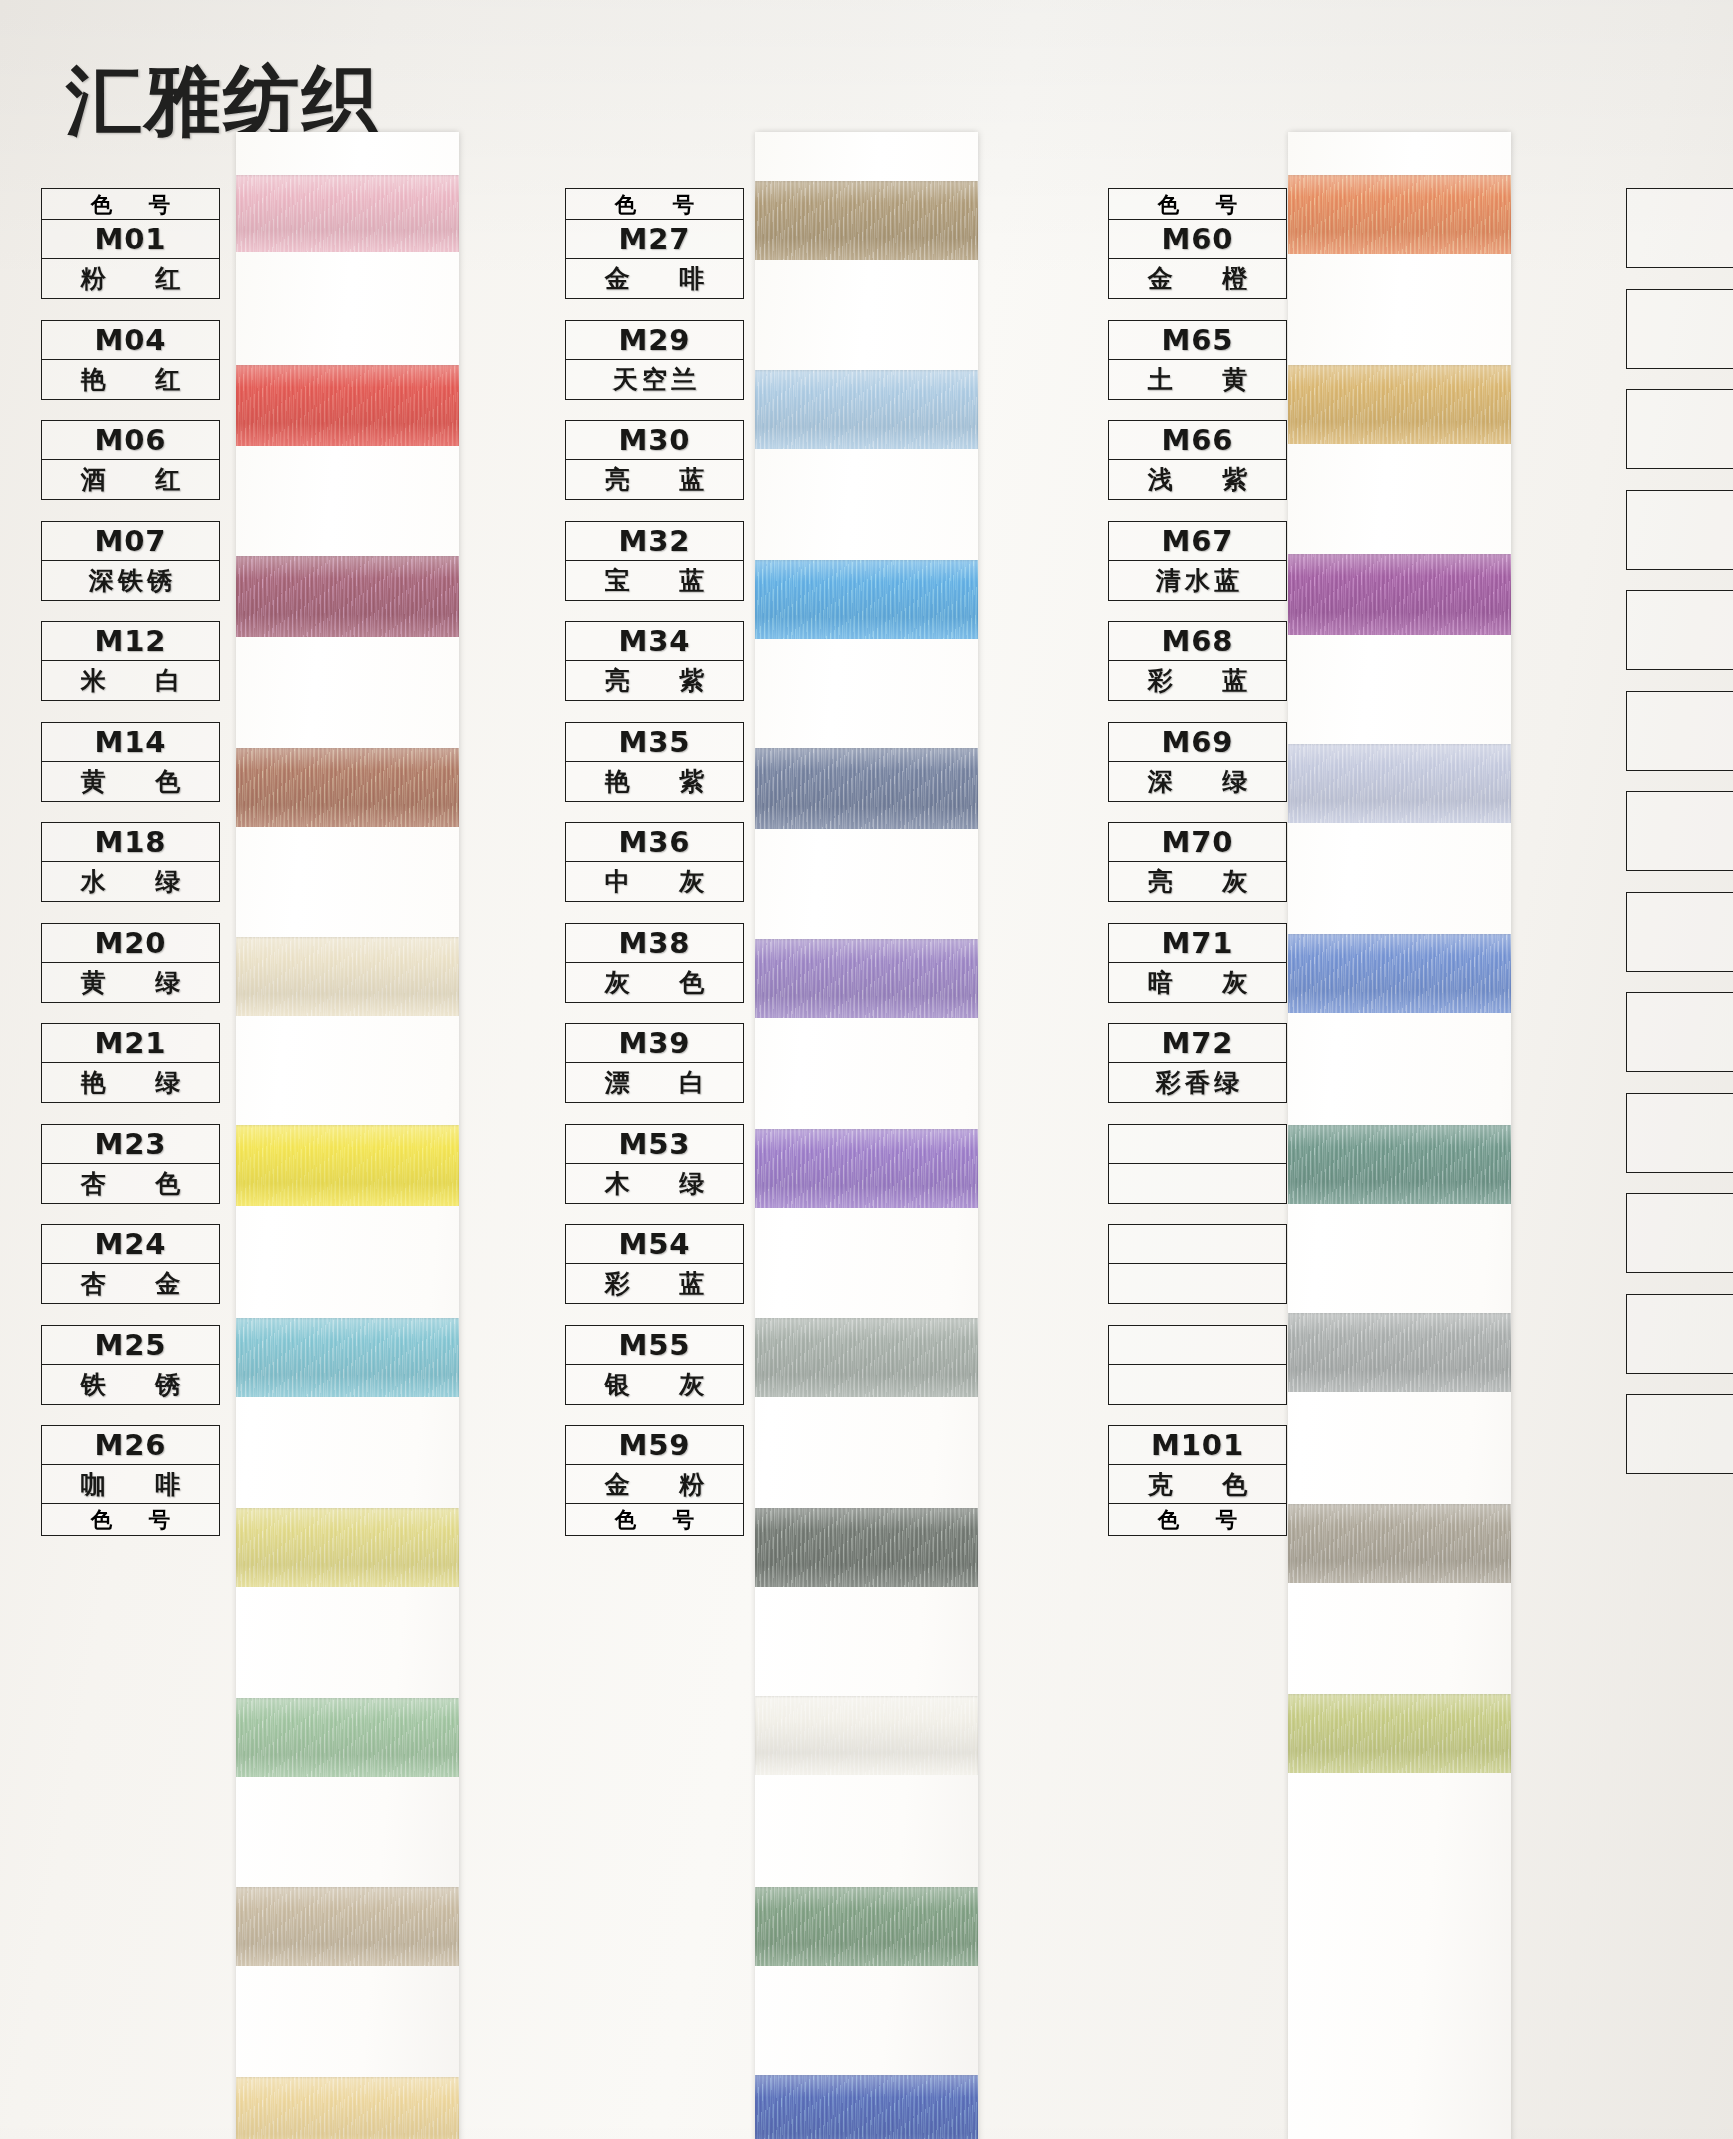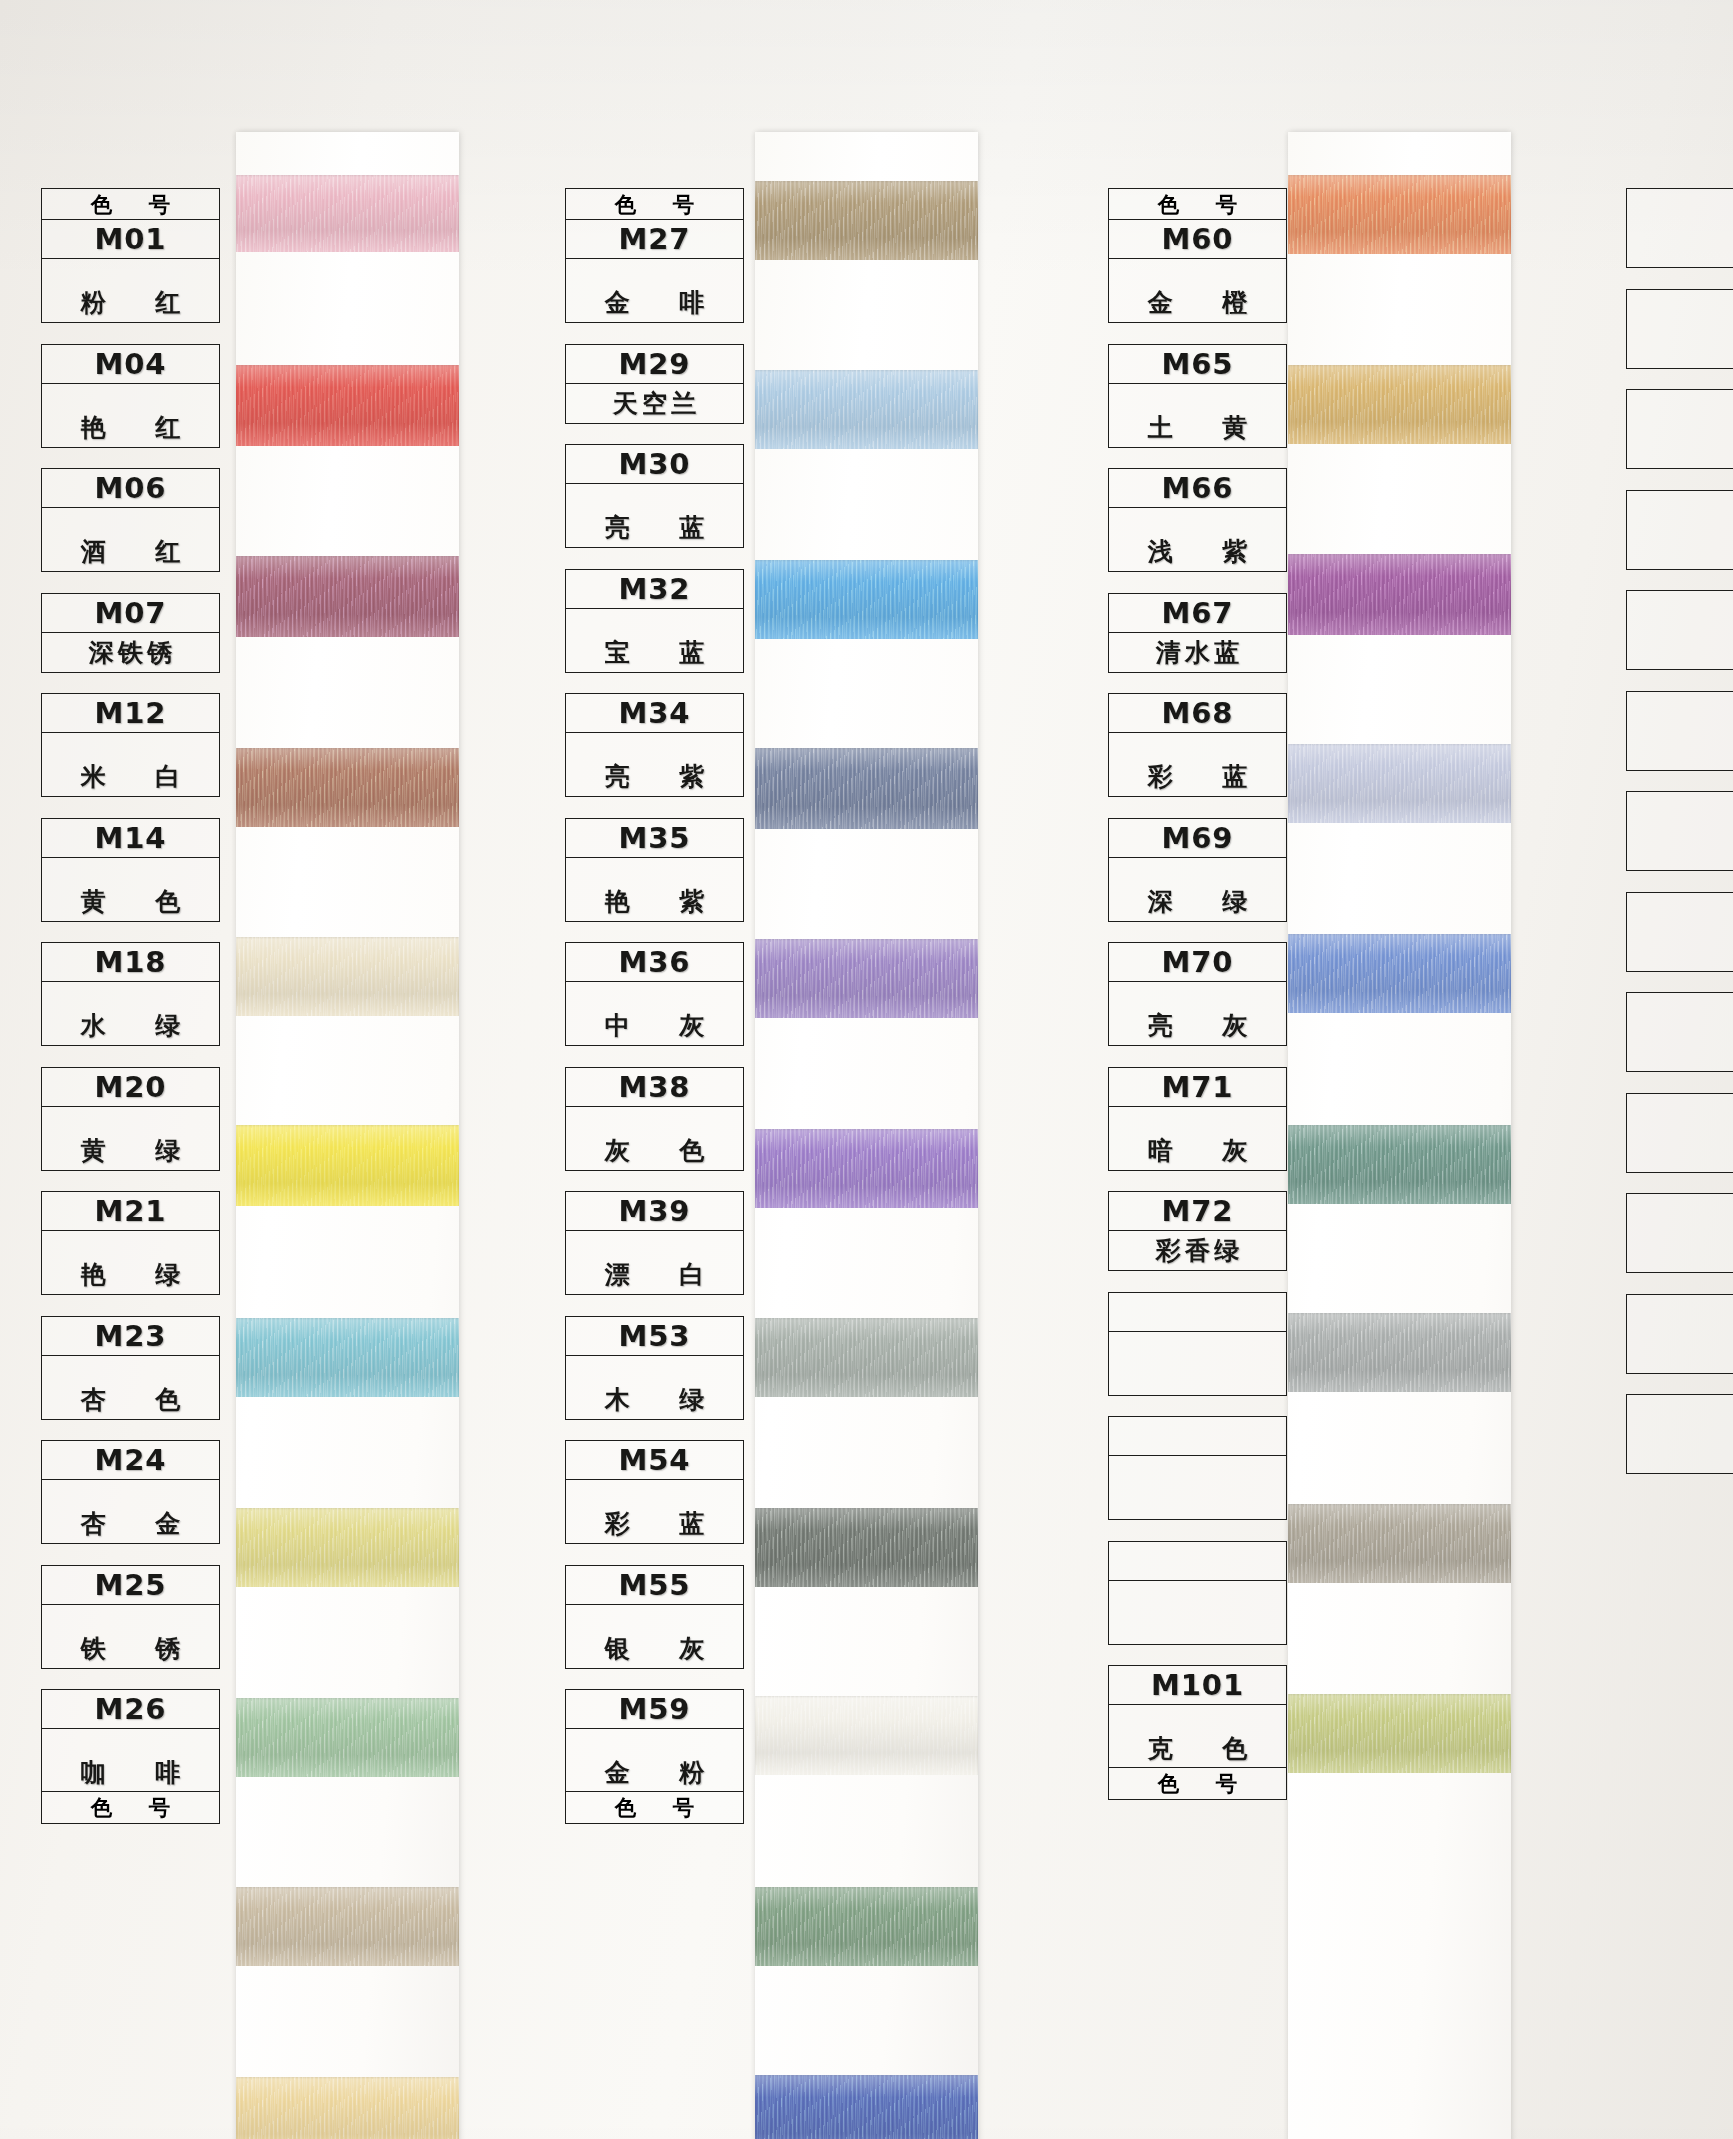--- a/index.html
+++ b/index.html
@@ -60,21 +60,21 @@
   .card .code{
     font-size:29px;font-weight:700;color:#181816;letter-spacing:0.9px;
     font-family:"DejaVu Sans",sans-serif;
     text-shadow:0.9px 0.9px 1.3px rgba(0,0,0,.25);
   }
   .card .name{
     font-size:25px;font-weight:700;color:#181816;
     font-family:"DejaVu Sans",sans-serif;
     text-shadow:0.9px 0.9px 1.3px rgba(0,0,0,.25);
   }
-  .card .name.sp2{letter-spacing:20.5px;padding-left:20.5px;margin-top:24px;}
+  .card .name.sp2{letter-spacing:20.5px;padding-left:20.5px;}
   .card .name.sp3{letter-spacing:4.3px;padding-left:4.3px;}
   .card .head{
     font-size:21.4px;font-weight:700;color:#000000;height:31px;line-height:31px;
     letter-spacing:14.6px;padding-left:14.6px;
     font-family:"DejaVu Sans",sans-serif;
   }
   .card.empty .row{}
   
   .stub{
     width:107px;height:80px;
@@ -106,20 +106,21 @@
     position:absolute;inset:0;
     background:linear-gradient(180deg,rgba(255,255,255,.30) 0%,rgba(255,255,255,0) 28%,rgba(0,0,0,.06) 72%,rgba(255,255,255,.16) 100%);
   }
 </style>
 </head>
 <body>
 
 <div class="sheet"></div>
 
 <div class="header">
+  <div class="brand">汇雅纺织</div>
 </div>
 
 <div class="board">
   <div class="column col0">
     <div class="strip strip0">
         <div class="swatch" style="top: 43px; height: 77px; background: rgb(236, 188, 200);">
           <div class="fiber"></div>
           <div class="sheen"></div>
         </div>
         <div class="swatch" style="top: 233px; height: 81px; background: rgb(228, 98, 92);">

